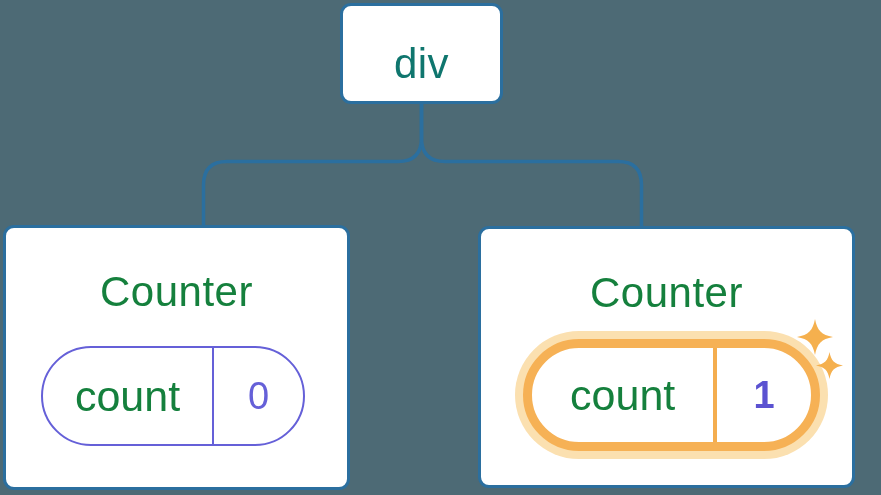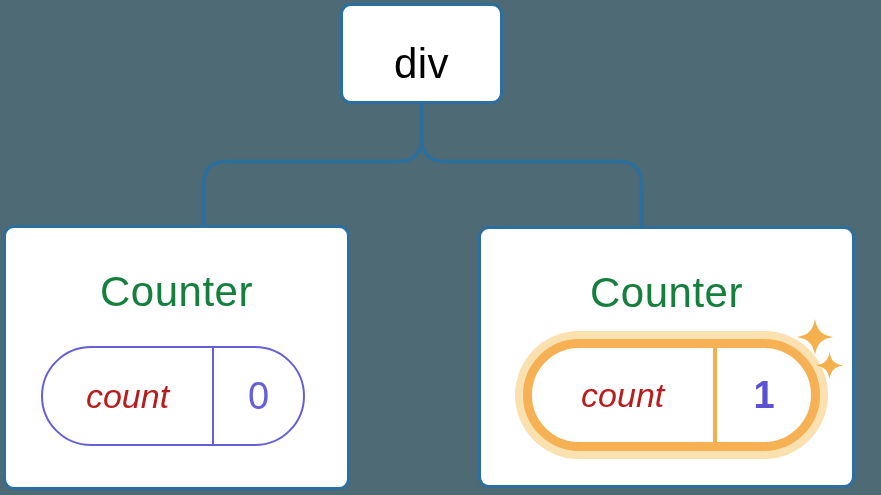--- a/index.html
+++ b/index.html
@@ -26,21 +26,21 @@
     width: 163px; height: 101px;
     box-sizing: border-box;
     background: #ffffff;
     border: 3px solid #2b6f9f;
     border-radius: 11px;
     display: flex;
     align-items: center;
     justify-content: center;
   }
   .node-root-label {
-    color: #000000;
+    color: #0f766e;
     font-size: 42px;
     font-weight: 500;
     letter-spacing: 0.5px;
     margin-top: 21px;
   }
   .card {
     position: absolute;
     box-sizing: border-box;
     background: #ffffff;
     border: 3px solid #2b6f9f;
@@ -82,24 +82,23 @@
   .pill-section {
     display: flex;
     align-items: center;
     justify-content: center;
   }
   .pill-key-section   { flex: 0 0 65%; }
   .pill-value-section { flex: 1 1 auto; }
   .pill-plain .pill-key-section     { border-right: 2px solid #6560d8; }
   .pill-highlight .pill-key-section { border-right: 4px solid #f4ad4f; }
   .pill-key {
-    color: #b91c1c;
-    font-size: 34px;
+    color: #15803d;
+    font-size: 43px;
     font-weight: 400;
-    font-style: italic;
   }
   .pill-value {
     color: #6560d8;
     font-size: 38px;
     font-weight: 400;
   }
   .pill-value-bold {
     color: #5b52d1;
     font-weight: 700;
   }

